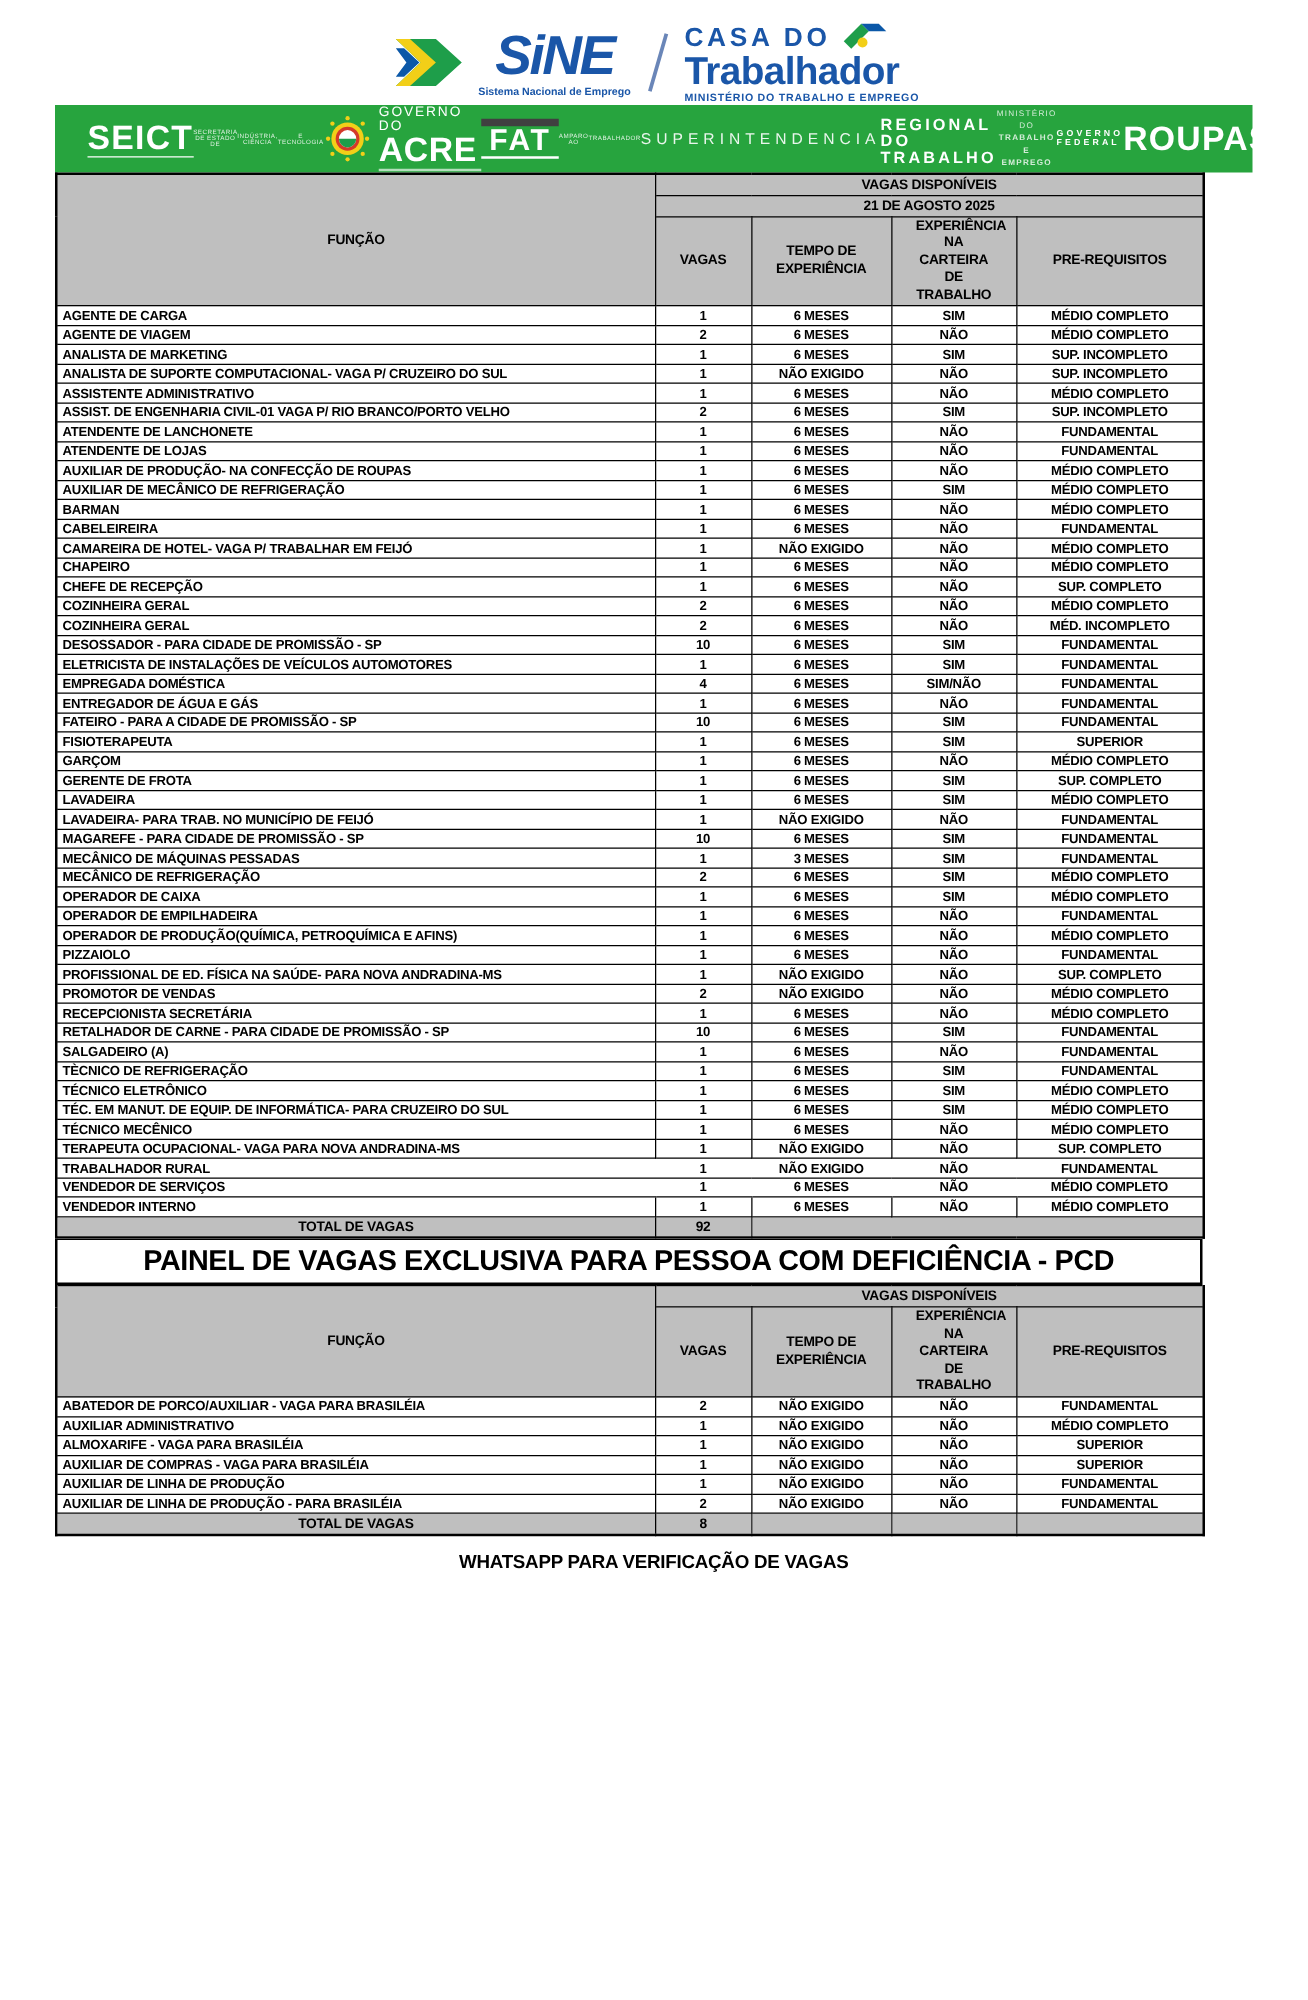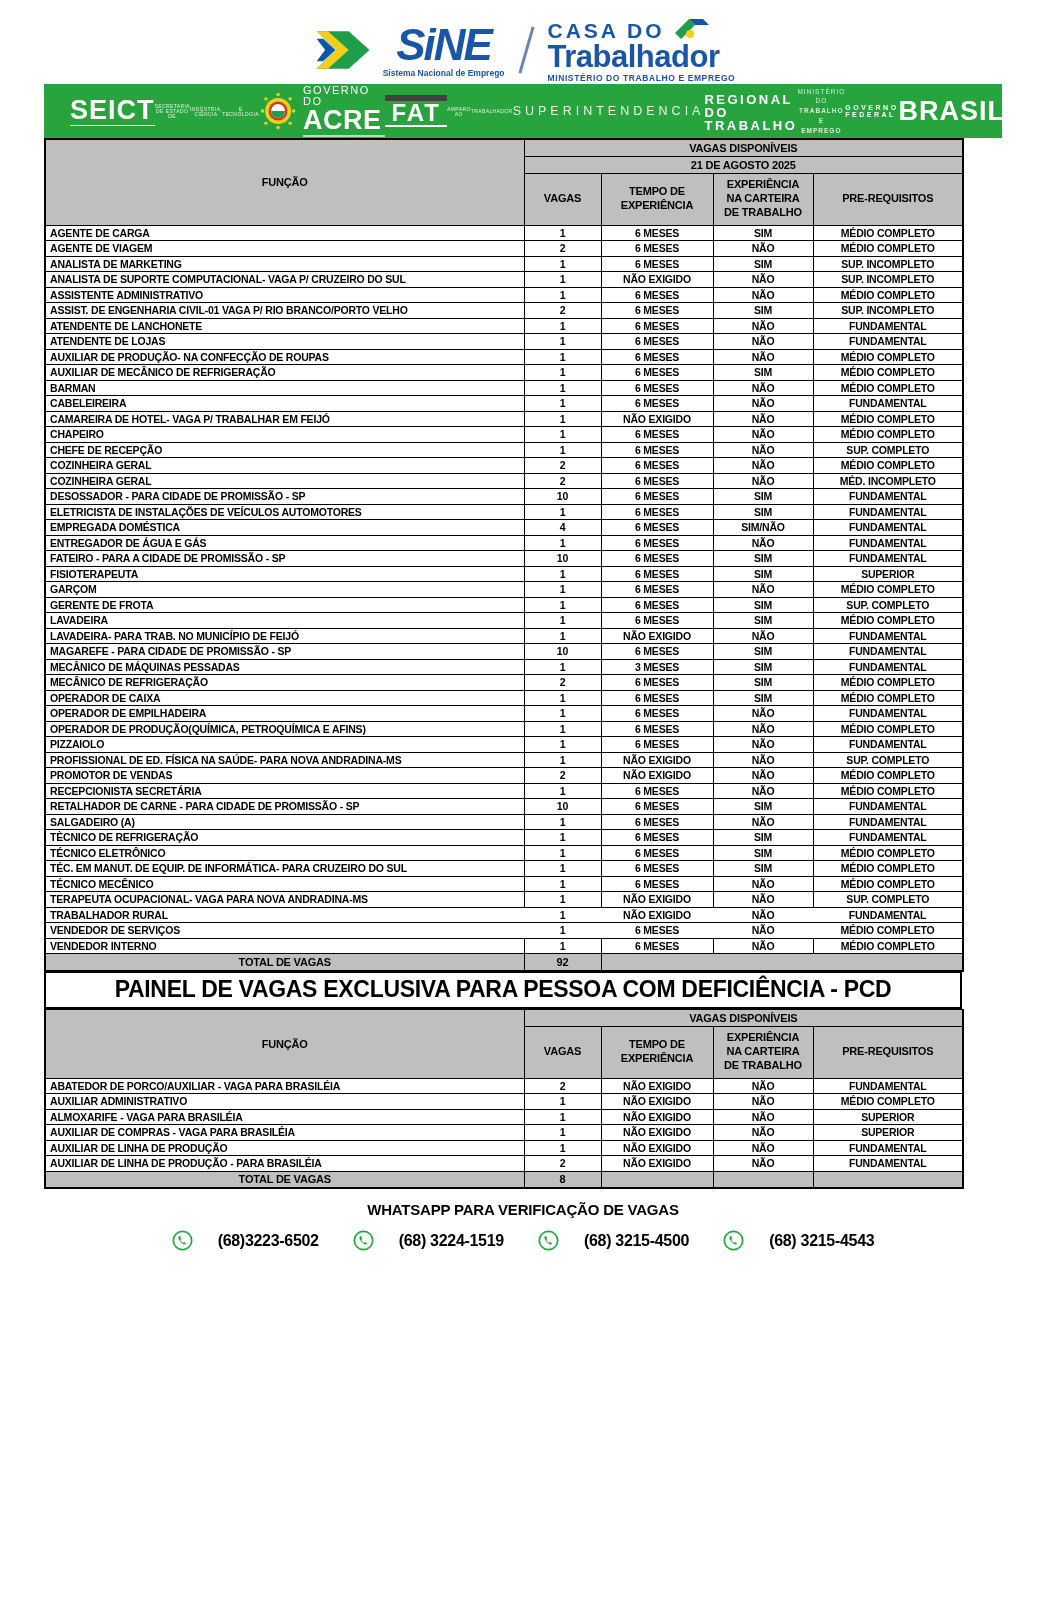--- a/index.html
+++ b/index.html
@@ -58,21 +58,21 @@
   }
 
   
   .tables { width:918px; margin-left:44px; }
   table { width:100%; border-collapse:collapse; table-layout:fixed; border:2px solid #000; }
   col.c1{width:479px} col.c2{width:77px} col.c3{width:112px} col.c4{width:100px} col.c5{width:150px}
   th, td { border:1px solid #000; }
   th {
     background:#bfbfbf; font-size:11px; font-weight:bold;
     text-align:center; vertical-align:middle; letter-spacing:-0.2px;
-    padding:1px 9px;
+    padding:1px 19px;
   }
   tr.hdr-small th { height:17px; }
   tr.hdr-cols th { height:52px; line-height:1.25; }
   td {
     font-size:10.5px; font-weight:bold; letter-spacing:-0.2px;
     height:15.5px; padding:0 2px; white-space:nowrap; overflow:hidden;
     text-align:center; vertical-align:middle;
   }
   td.c-func { text-align:left; padding-left:4px; }
   tr.partial td { border-left:none; border-right:none; }
@@ -169,21 +169,21 @@
       <div class="srt-line1">SUPERINTENDENCIA</div>
       <div class="srt-line2">REGIONAL DO TRABALHO</div>
     </div>
     <div class="mte-block">
       <div>MINISTÉRIO DO</div>
       <div class="b">TRABALHO</div>
       <div class="b">E EMPREGO</div>
     </div>
     <div class="gb-block">
       <div class="federal-top">GOVERNO FEDERAL</div>
-      <div class="federal-name">BRASIL</div>
+      <div class="federal-name">ROUPAS</div>
       <div class="federal-sub">UNIÃO E RECONSTRUÇÃO</div>
     </div>
   </div>
 
 
   <div class="tables">
 
     <table>
       <colgroup>
           <col class="c1">

